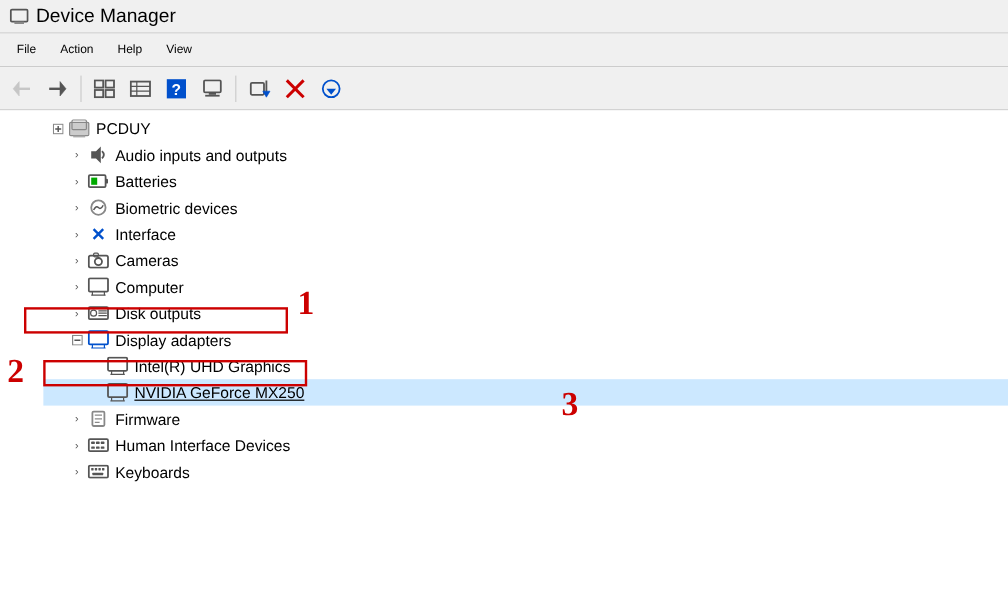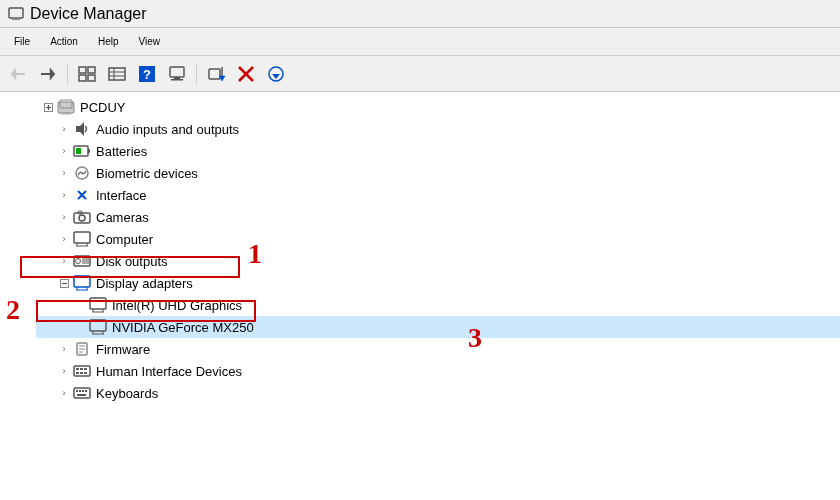--- a/index.html
+++ b/index.html
@@ -88,21 +88,21 @@
 
     .tree-item {
       display: flex;
       align-items: center;
       height: 22px;
       padding: 0 4px;
       cursor: pointer;
       white-space: nowrap;
       position: relative;
     }
-    .tree-item.selected { background: #cce8ff; }
+    .tree-item.selected { background: #cce8ff; text-decoration: underline; }
 
     .tree-expander {
       width: 16px;
       height: 16px;
       display: flex;
       align-items: center;
       justify-content: center;
       font-size: 9px;
       color: #555;
       flex-shrink: 0;

